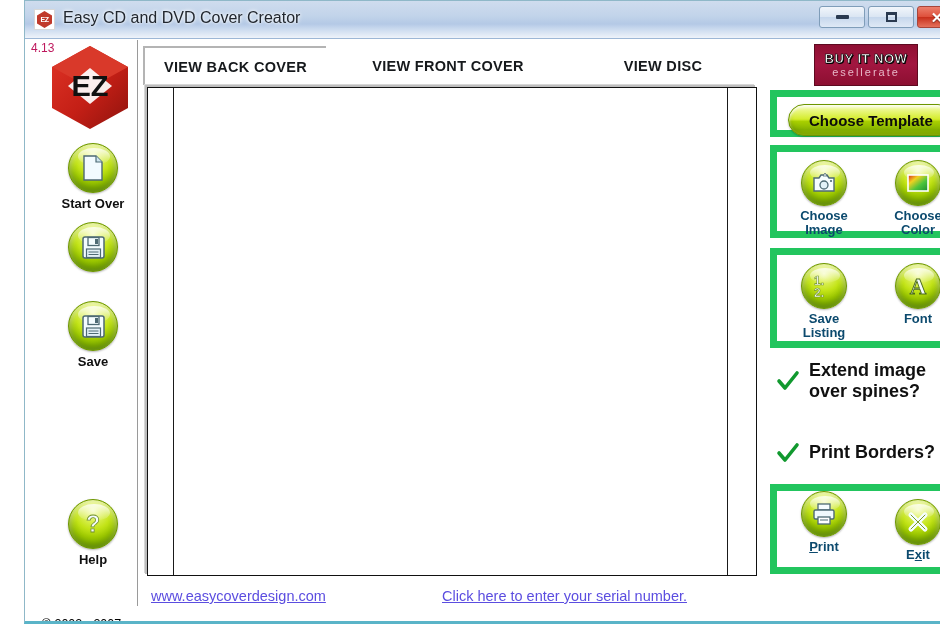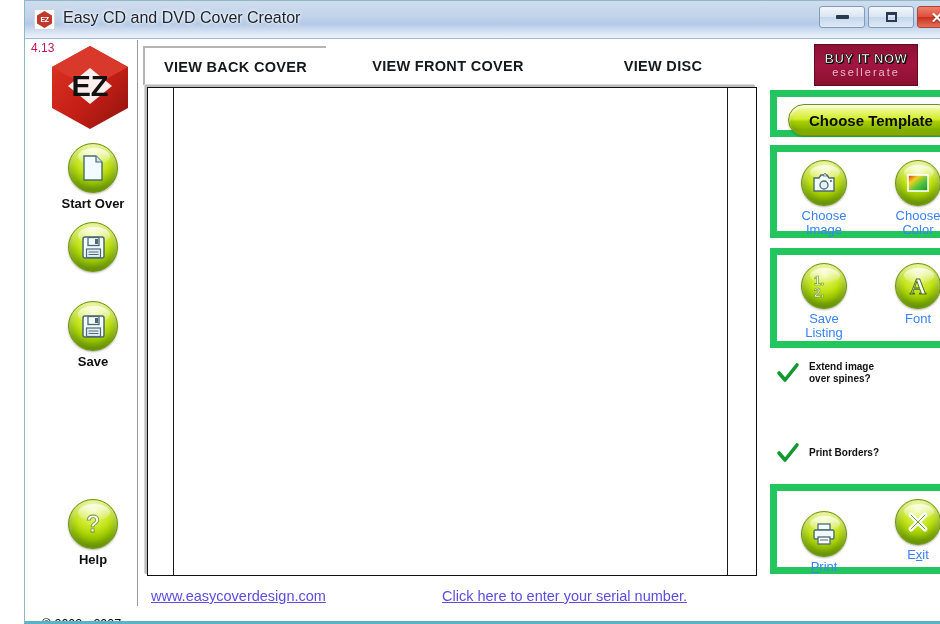--- a/index.html
+++ b/index.html
@@ -191,36 +191,36 @@
 
   .pair-btn {
     position: absolute; width: 90px;
     display: flex; flex-direction: column; align-items: center; cursor: pointer;
   }
   .pair-left  { left: 2px; }
   .pair-right { left: 96px; }
   .pair-btn .gbtn { width: 46px; height: 46px; }
   .pair-btn .gbtn::after { left: 8px; top: 4px; width: 30px; height: 15px; }
   .pair-label {
-    margin-top: 3px; font-size: 13px; font-weight: normal; color: #3b82f6;
+    margin-top: 3px; font-size: 13px; font-weight: bold; color: #0c4a6e;
     font-family: "Liberation Sans", sans-serif; text-align: center; line-height: 1.1;
   }
 
   .check-row {
     position: absolute; left: 10px; width: 190px;
     display: flex; align-items: center; cursor: pointer;
   }
   #check-extend { top: 320px; }
   #check-border { top: 400px; }
   .check-mark {
     width: 26px; height: 26px; flex: 0 0 26px;
     display: flex; align-items: center; justify-content: center;
   }
   .check-text {
-    margin-left: 8px; font-size: 10px; font-weight: bold; color: #101010;
+    margin-left: 8px; font-size: 18px; font-weight: bold; color: #101010;
     font-family: "Liberation Sans", sans-serif; line-height: 1.18;
   }
 
   
   .botlink {
     position: absolute; top: 587px;
     font-size: 14.5px; color: #5b4de0;
     font-family: "Liberation Sans", sans-serif;
     text-decoration: underline; cursor: pointer; white-space: nowrap;
   }
@@ -417,21 +417,21 @@
     <div class="check-row" id="check-border">
       <span class="check-mark">
         <svg width="24" height="22" viewBox="0 0 24 22">
           <path d="M3 11 L9 18 L21 3" fill="none" stroke="#11992f" stroke-width="3.6" stroke-linecap="round" stroke-linejoin="round"></path>
         </svg>
       </span>
       <span class="check-text">Print Borders?</span>
     </div>
 
     <div class="panel-box" id="box-printexit">
-      <div class="pair-btn pair-left" style="top:20px">
+      <div class="pair-btn pair-left" style="top:0">
         <div class="gbtn">
           <svg width="26" height="24" viewBox="0 0 26 24">
             <rect x="7" y="2" width="12" height="6" fill="#f6fdff" stroke="#4d6a74" stroke-width="1.3"></rect>
             <rect x="3" y="8" width="20" height="9" rx="1.5" fill="#f0f9fd" stroke="#4d6a74" stroke-width="1.4"></rect>
             <rect x="7" y="15" width="12" height="7" fill="#ffffff" stroke="#4d6a74" stroke-width="1.3"></rect>
             <line x1="9" y1="18" x2="17" y2="18" stroke="#4d6a74" stroke-width="1"></line>
           </svg>
         </div>
         <div class="pair-label">
           <span style="text-decoration:underline">P</span><span>rint</span>

